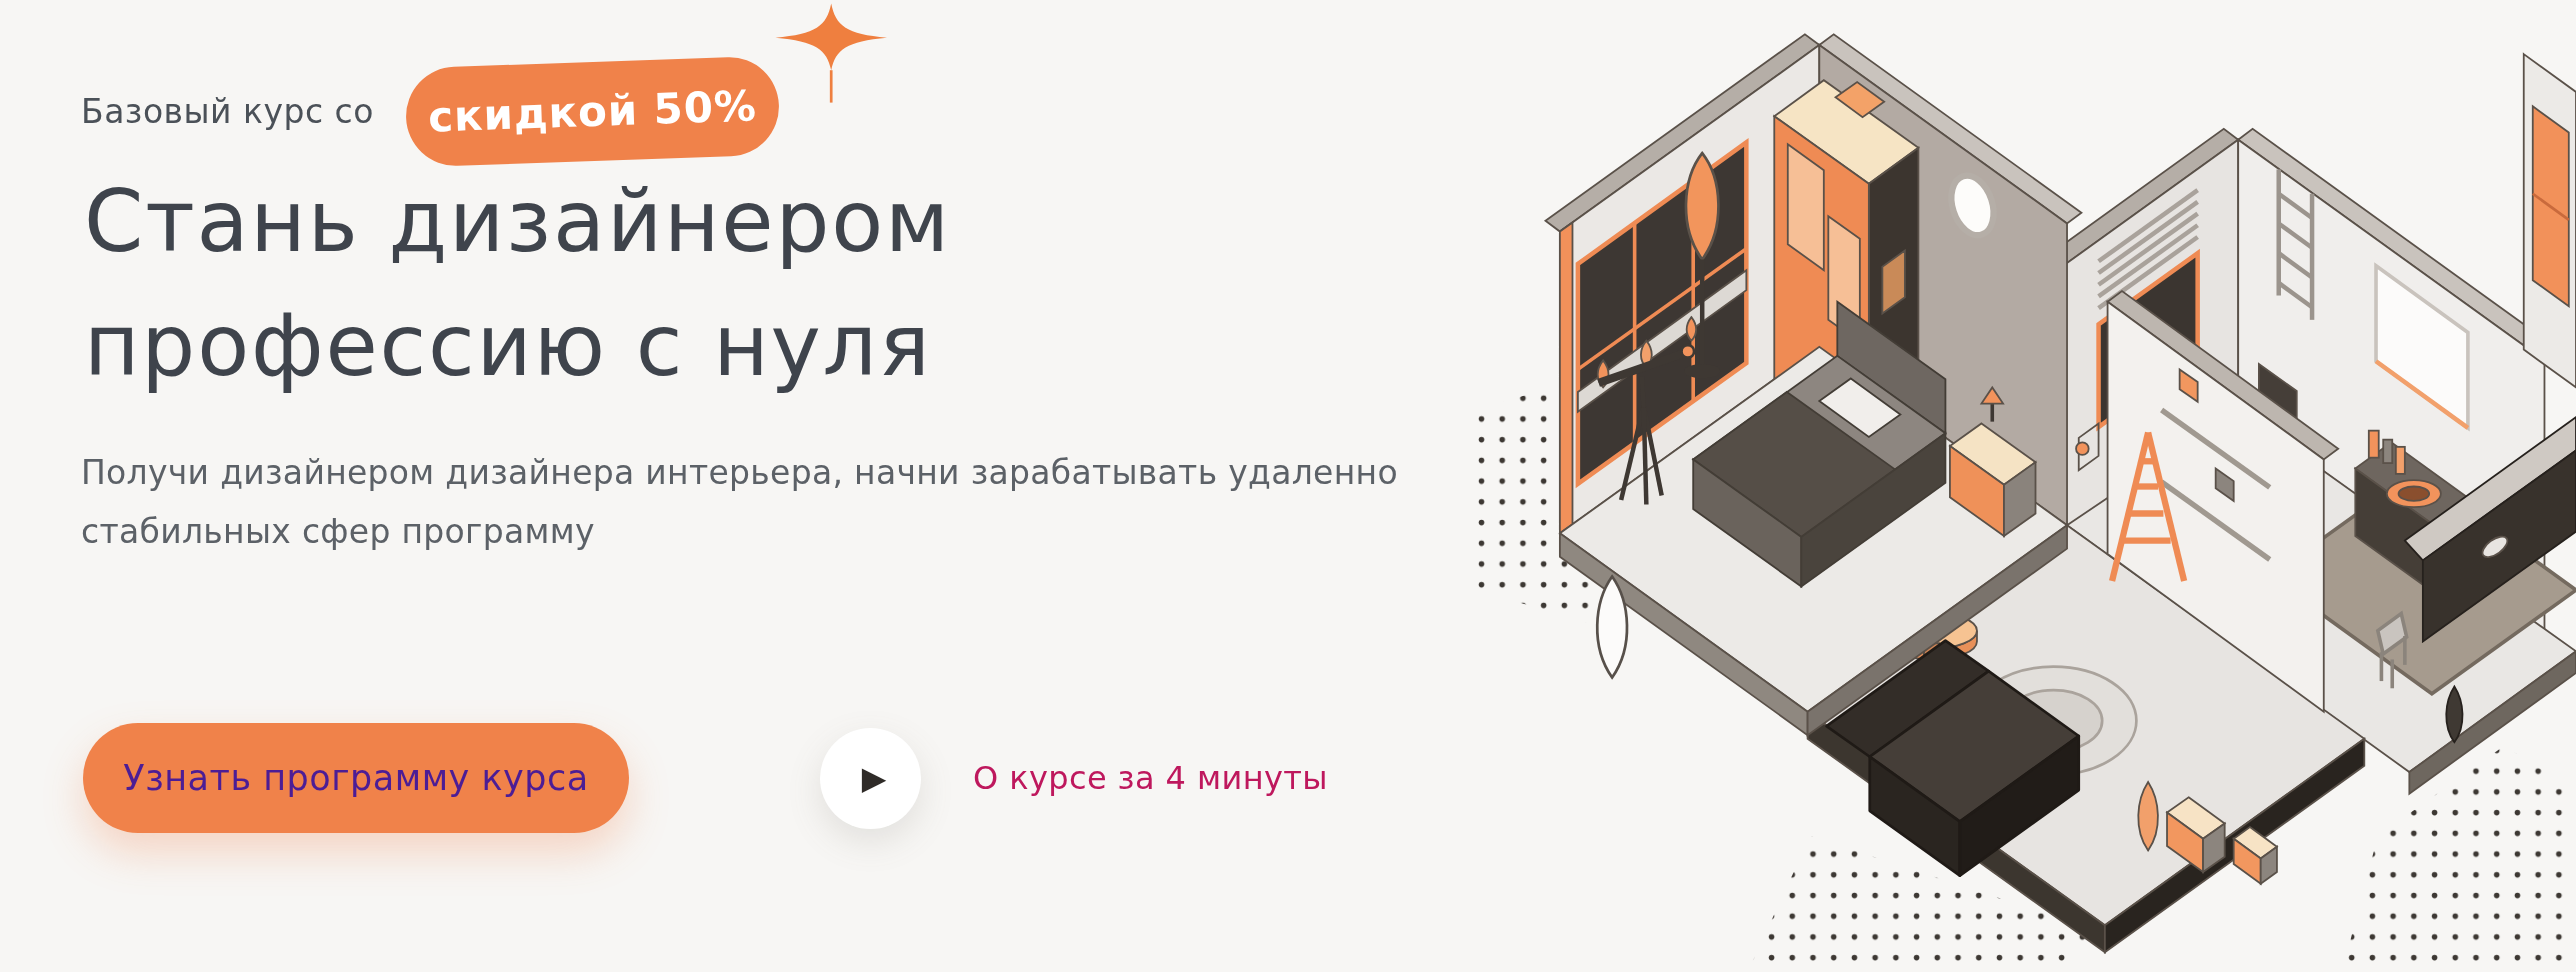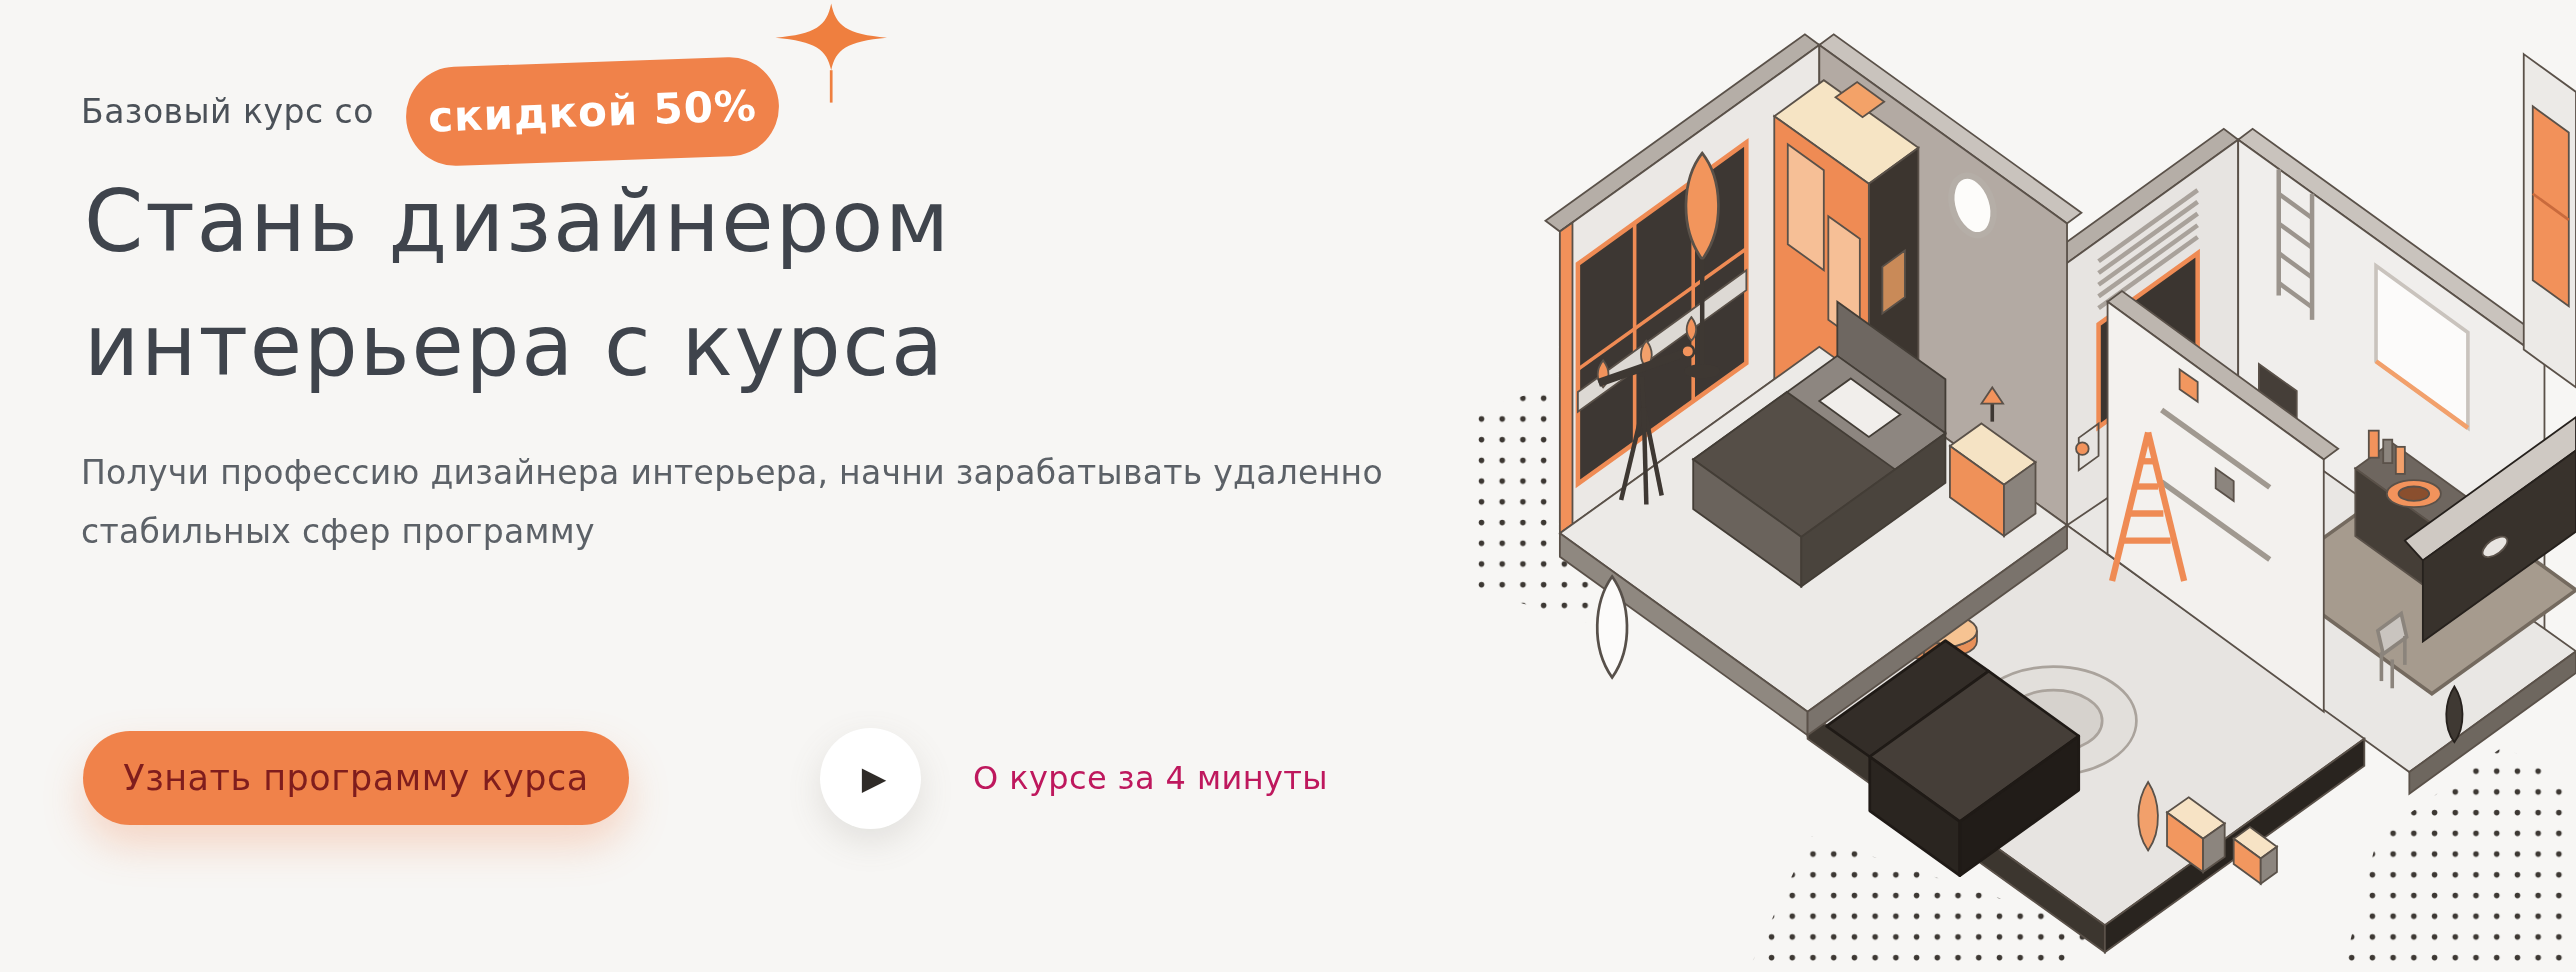--- a/index.html
+++ b/index.html
@@ -32,22 +32,22 @@
   .description{
     position:absolute;left:81px;top:443px;
     font-size:33px;line-height:59px;color:#5c6167;letter-spacing:0.3px;
   }
   .description span{display:block;}
   .cta-row{
     position:absolute;left:83px;top:715px;height:126px;
     display:flex;align-items:center;
   }
   .cta-button{
-    width:546px;height:94px;border:none;border-radius:63px;
-    background:#f0824a;color:#7f1d1d;font-size:35px;letter-spacing:0.5px;
+    width:546px;height:110px;border:none;border-radius:63px;
+    background:#f0824a;color:#4c1d95;font-size:35px;letter-spacing:0.5px;
     font-family:"DejaVu Sans","Liberation Sans",sans-serif;
     box-shadow:0 20px 40px rgba(240,130,74,.28);
     cursor:pointer;
   }
   .play-button{
     width:101px;height:101px;border-radius:50%;
     background:#ffffff;border:none;margin-left:191px;
     display:flex;align-items:center;justify-content:center;
     box-shadow:0 12.6px 34px rgba(120,110,100,.16);
     cursor:pointer;
@@ -76,25 +76,25 @@
     <rect x="76.5" y="78" width="3" height="36" fill="#ef7f3f"></rect>
   </svg>
 
   <div class="eyebrow-row">
     <span class="eyebrow">Базовый курс со</span>
     <span class="badge">скидкой 50%</span>
   </div>
 
   <h1 class="title" style="margin:0;">
     <span>Стань дизайнером</span>
-    <span>интерьера с курса</span>
+    <span>профессию с нуля</span>
   </h1>
 
   <p class="description" style="margin:0;">
-    <span>Получи профессию дизайнера интерьера, начни зарабатывать удаленно</span>
+    <span>Получи дизайнером дизайнера интерьера, начни зарабатывать удаленно</span>
     <span>стабильных сфер программу</span>
   </p>
 
   <div class="cta-row">
     <button class="cta-button">Узнать программу курса</button>
     <button class="play-button">
       <span class="play-glyph">▶</span>
     </button>
     <span class="video-caption">О курсе за 4 минуты</span>
   </div>

